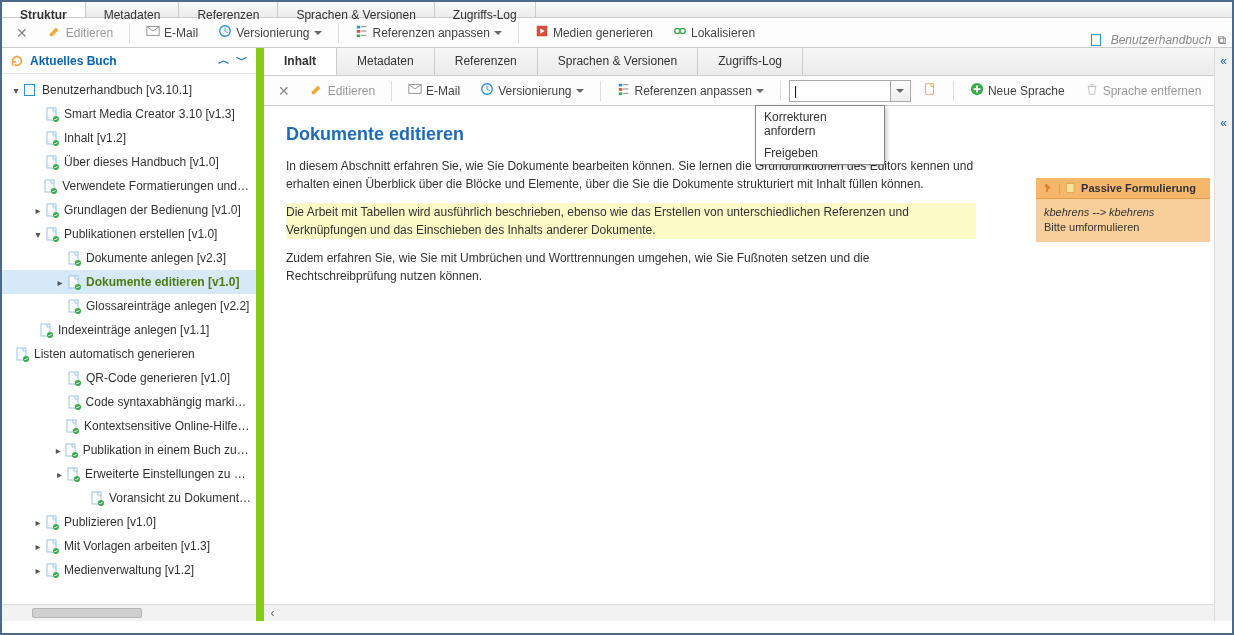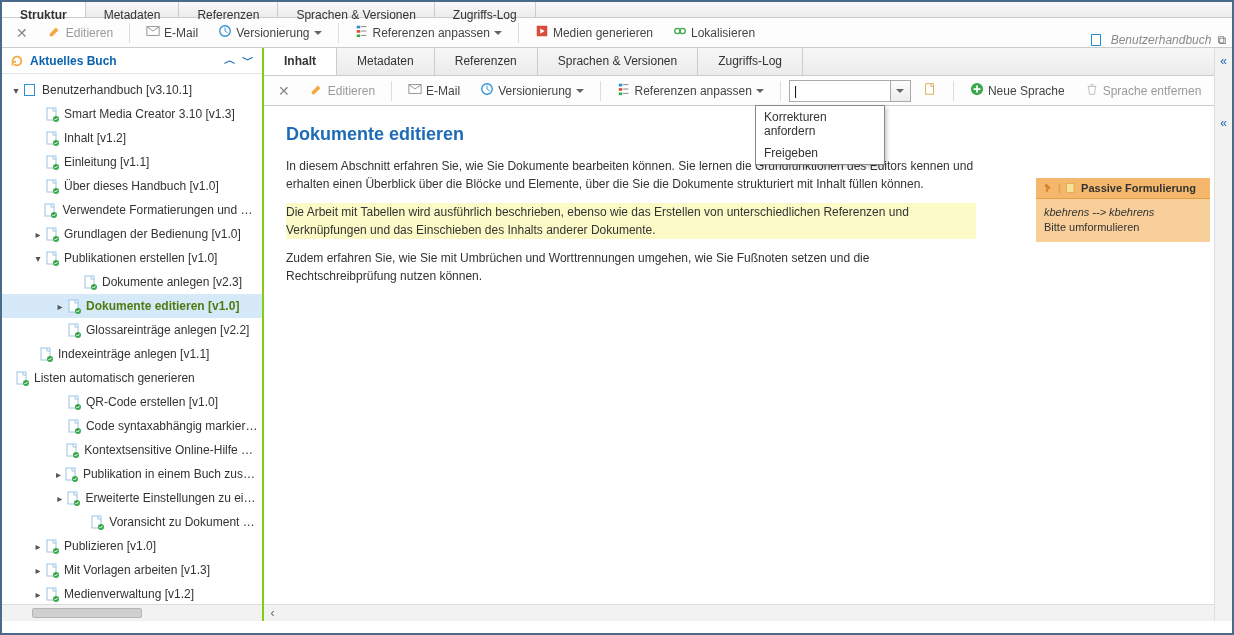--- a/index.html
+++ b/index.html
@@ -8,21 +8,21 @@
   .outer-tab { padding: 6px 18px; border-right: 1px solid #ccc; cursor: pointer; }
   .outer-tab.active { background: #fff; font-weight: bold; }
   .outer-toolbar { display: flex; align-items: center; height: 30px; border-bottom: 1px solid #ccc; padding: 0 6px; gap: 4px; background: #fdfdfd; }
   .tbitem { display: flex; align-items: center; gap: 4px; padding: 0 8px; height: 100%; cursor: pointer; color: #444; }
   .tbitem.disabled { color: #9a9a9a; }
   .sep { width: 1px; height: 20px; background: #ddd; margin: 0 4px; }
   .icon { width: 14px; height: 14px; display: inline-block; }
   .caret { border: 4px solid transparent; border-top-color: #666; margin-top: 4px; }
   .main-split { display: flex; height: calc(100% - 58px); }
   
-  .left-pane { width: 262px; border-right: 2px solid #84cc16; display: flex; flex-direction: column; background: #fff; }
+  .left-pane { width: 262px; border-right: 8px solid #84cc16; display: flex; flex-direction: column; background: #fff; }
   .left-header { display: flex; align-items: center; padding: 4px 8px; color: #0b63b0; font-weight: bold; border-bottom: 1px solid #e5e5e5; gap: 6px; }
   .left-header .spacer { flex: 1; }
   .tree { flex: 1; overflow: hidden; padding: 4px 0 0 0; }
   .tree-row { display: flex; align-items: center; height: 24px; white-space: nowrap; padding-right: 4px; }
   .tree-row.selected { background: #d6e9f8; }
   .tree-row.selected .tree-label { color: #4d7c0f; font-weight: bold; }
   .twisty { width: 12px; text-align: center; font-size: 10px; color: #555; }
   .doc-icon { width: 16px; height: 16px; margin-right: 4px; display: inline-flex; align-items: center; justify-content: center; }
   .tree-label { overflow: hidden; text-overflow: ellipsis; }
   .left-hscroll { height: 17px; background: #f2f2f2; border-top: 1px solid #ddd; display:flex; align-items:center; }
@@ -182,32 +182,20 @@
         <div class="tree-row" style="padding-left: 30px;">
           <span class="twisty"></span>
           <span class="doc-icon">
             <svg width="16" height="16" viewBox="0 0 16 16">
               <rect x="3" y="2" width="9" height="12" fill="#fff" stroke="#9ac3e6"></rect>
               <path d="M9 2v3h3" fill="none" stroke="#9ac3e6"></path>
               <circle cx="12" cy="13" r="3" fill="#3aa84b"></circle>
               <path d="M10.5 13l1 1 2-2" stroke="#fff" fill="none"></path>
             </svg>
           </span>
-          <span class="tree-label">Einleitung [v1.1]</span>
-        </div>
-        <div class="tree-row" style="padding-left: 30px;">
-          <span class="twisty"></span>
-          <span class="doc-icon">
-            <svg width="16" height="16" viewBox="0 0 16 16">
-              <rect x="3" y="2" width="9" height="12" fill="#fff" stroke="#9ac3e6"></rect>
-              <path d="M9 2v3h3" fill="none" stroke="#9ac3e6"></path>
-              <circle cx="12" cy="13" r="3" fill="#3aa84b"></circle>
-              <path d="M10.5 13l1 1 2-2" stroke="#fff" fill="none"></path>
-            </svg>
-          </span>
           <span class="tree-label">Über dieses Handbuch [v1.0]</span>
         </div>
         <div class="tree-row" style="padding-left: 30px;">
           <span class="twisty"></span>
           <span class="doc-icon">
             <svg width="16" height="16" viewBox="0 0 16 16">
               <rect x="3" y="2" width="9" height="12" fill="#fff" stroke="#9ac3e6"></rect>
               <path d="M9 2v3h3" fill="none" stroke="#9ac3e6"></path>
               <circle cx="12" cy="13" r="3" fill="#3aa84b"></circle>
               <path d="M10.5 13l1 1 2-2" stroke="#fff" fill="none"></path>
@@ -232,21 +220,21 @@
           <span class="doc-icon">
             <svg width="16" height="16" viewBox="0 0 16 16">
               <rect x="3" y="2" width="9" height="12" fill="#fff" stroke="#9ac3e6"></rect>
               <path d="M9 2v3h3" fill="none" stroke="#9ac3e6"></path>
               <circle cx="12" cy="13" r="3" fill="#3aa84b"></circle>
               <path d="M10.5 13l1 1 2-2" stroke="#fff" fill="none"></path>
             </svg>
           </span>
           <span class="tree-label">Publikationen erstellen [v1.0]</span>
         </div>
-        <div class="tree-row" style="padding-left: 68px;">
+        <div class="tree-row" style="padding-left: 52px;">
           <span class="twisty"></span>
           <span class="doc-icon">
             <svg width="16" height="16" viewBox="0 0 16 16">
               <rect x="3" y="2" width="9" height="12" fill="#fff" stroke="#9ac3e6"></rect>
               <path d="M9 2v3h3" fill="none" stroke="#9ac3e6"></path>
               <circle cx="12" cy="13" r="3" fill="#3aa84b"></circle>
               <path d="M10.5 13l1 1 2-2" stroke="#fff" fill="none"></path>
             </svg>
           </span>
           <span class="tree-label">Dokumente anlegen [v2.3]</span>
@@ -302,21 +290,21 @@
         <div class="tree-row" style="padding-left: 52px;">
           <span class="twisty"></span>
           <span class="doc-icon">
             <svg width="16" height="16" viewBox="0 0 16 16">
               <rect x="3" y="2" width="9" height="12" fill="#fff" stroke="#9ac3e6"></rect>
               <path d="M9 2v3h3" fill="none" stroke="#9ac3e6"></path>
               <circle cx="12" cy="13" r="3" fill="#3aa84b"></circle>
               <path d="M10.5 13l1 1 2-2" stroke="#fff" fill="none"></path>
             </svg>
           </span>
-          <span class="tree-label">QR-Code erstellen [v1.0]</span>
+          <span class="tree-label">QR-Code generieren [v1.0]</span>
         </div>
         <div class="tree-row" style="padding-left: 52px;">
           <span class="twisty"></span>
           <span class="doc-icon">
             <svg width="16" height="16" viewBox="0 0 16 16">
               <rect x="3" y="2" width="9" height="12" fill="#fff" stroke="#9ac3e6"></rect>
               <path d="M9 2v3h3" fill="none" stroke="#9ac3e6"></path>
               <circle cx="12" cy="13" r="3" fill="#3aa84b"></circle>
               <path d="M10.5 13l1 1 2-2" stroke="#fff" fill="none"></path>
             </svg>

